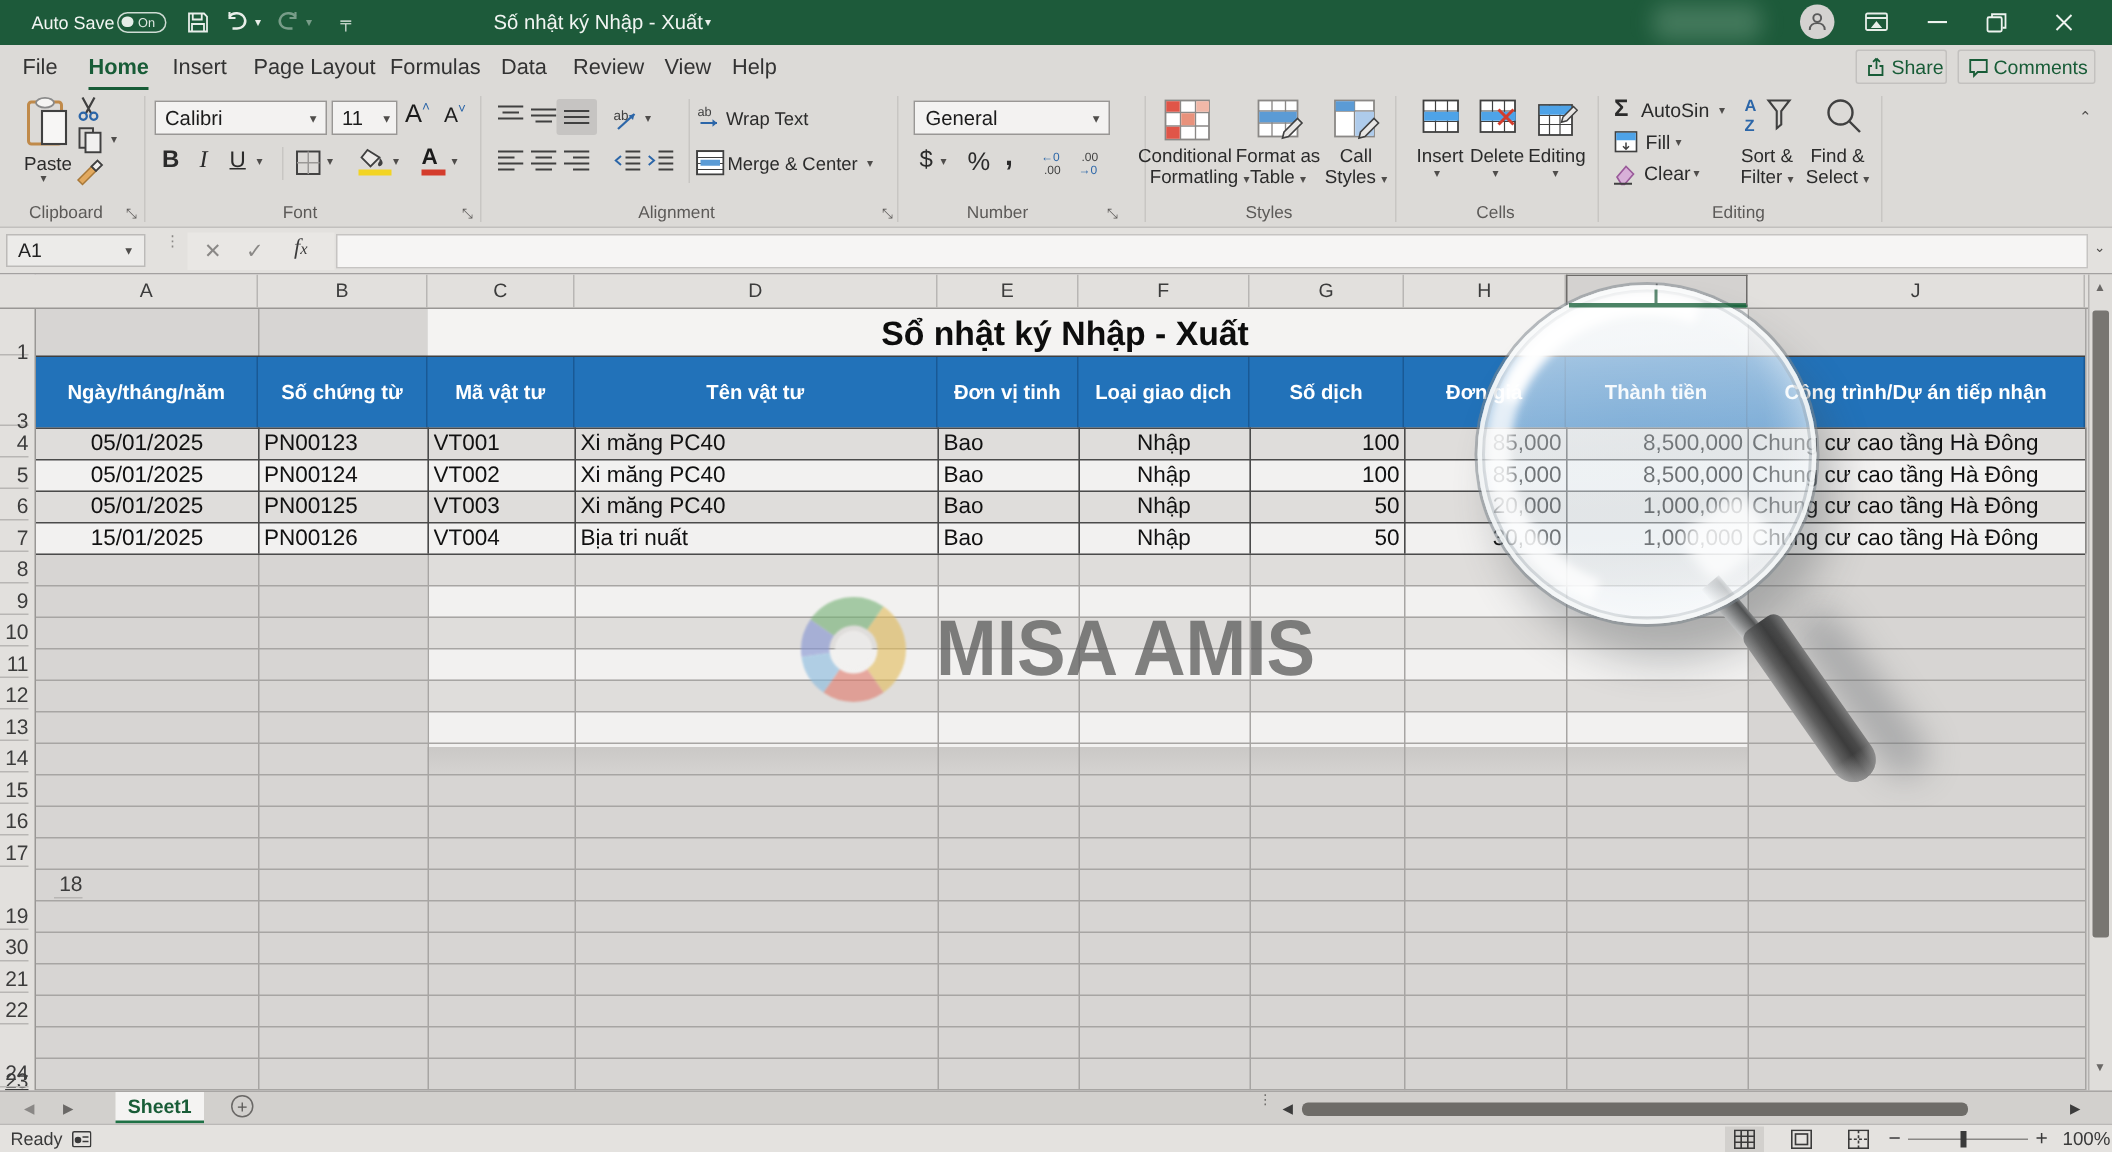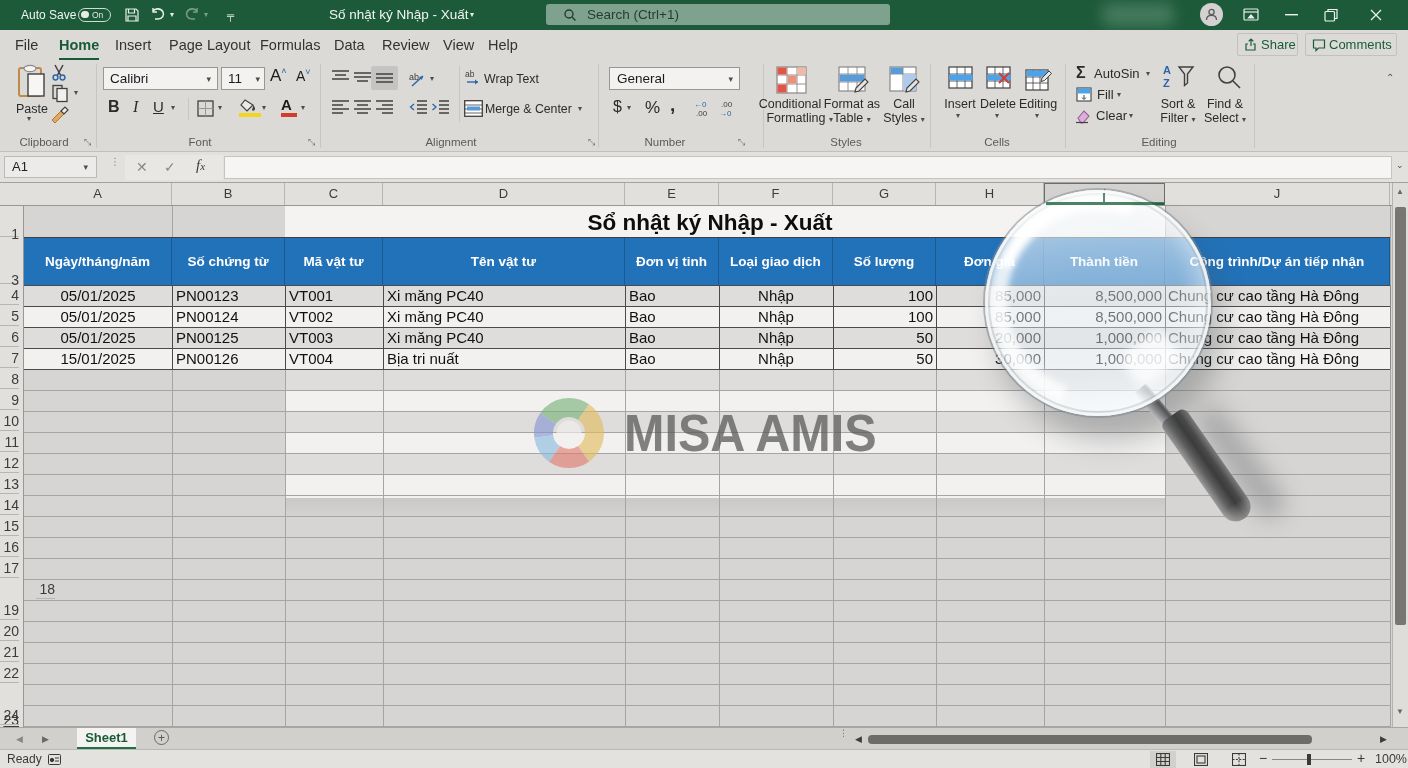--- a/index.html
+++ b/index.html
@@ -99,27 +99,20 @@
     </svg>
   <span class="qat-ic" style="left:170px;font-size:8px;">▾</span>
   <svg class="abs" style="left:183px;top:6px;opacity:.45" width="18" height="18" viewBox="0 0 18 18" fill="none" stroke="#e8eee9" stroke-width="1.6">
       <path d="M14 5 c-2-3-8-3-10 1 c-1.5 3 0.5 7 5 7 h3"></path>
       <path d="M14 2 v4 h-4" stroke-width="1.4"></path>
     </svg>
   <span class="qat-ic" style="left:204px;font-size:8px;opacity:.45;">▾</span>
   <span class="qat-ic" style="left:227px;top:1px;font-size:10px;">╤</span>
   <span class="txt" style="left:329px;font-size:13.5px;">Số nhật ký Nhập - Xuất</span>
   <span class="qat-ic" style="left:470px;font-size:8px;">▾</span>
-  <span id="searchpill">
-      <svg style="position:absolute;left:17px;top:3.5px" width="14" height="14" viewBox="0 0 14 14" fill="none" stroke="#223f2e" stroke-width="1.4">
-        <circle cx="6" cy="6" r="4"></circle>
-        <path d="M9 9 l3.5 3.5"></path>
-      </svg>
-      <span style="position:absolute;left:41px;">Search (Ctrl+1)</span>
-    </span>
   <span id="blurblob"></span>
   <span id="avatar">
       <svg style="position:absolute;left:4px;top:4px" width="15" height="15" viewBox="0 0 15 15" fill="none" stroke="#5a5a5a" stroke-width="1.3">
         <circle cx="7.5" cy="5" r="2.6"></circle>
         <path d="M2.5 13 c0-3 2.2-4.6 5-4.6 s5 1.6 5 4.6"></path>
       </svg>
     </span>
   <svg class="abs" style="left:1243px;top:7px" width="16" height="16" viewBox="0 0 16 16" fill="none" stroke="#e8eee9" stroke-width="1.2">
       <rect x="1" y="2" width="14" height="11" rx="1"></rect>
       <path d="M1 5 h14"></path>
@@ -414,21 +407,21 @@
 <div class="rl" style="top:205px;height:20px;line-height:20px;">10</div>
 <div class="rl" style="top:226px;height:20px;line-height:20px;">11</div>
 <div class="rl" style="top:247px;height:20px;line-height:20px;">12</div>
 <div class="rl" style="top:268px;height:20px;line-height:20px;">13</div>
 <div class="rl" style="top:289px;height:20px;line-height:20px;">14</div>
 <div class="rl" style="top:310px;height:20px;line-height:20px;">15</div>
 <div class="rl" style="top:331px;height:20px;line-height:20px;">16</div>
 <div class="rl" style="top:352px;height:20px;line-height:20px;">17</div>
 <div class="rl" style="top:373px;height:20px;line-height:20px;margin-left:36px;">18</div>
 <div class="rl" style="top:394px;height:20px;line-height:20px;">19</div>
-<div class="rl" style="top:415px;height:20px;line-height:20px;">20</div>
+<div class="rl" style="top:415px;height:20px;line-height:20px;">30</div>
 <div class="rl" style="top:436px;height:20px;line-height:20px;">21</div>
 <div class="rl" style="top:457px;height:20px;line-height:20px;">22</div>
 <div class="rl" style="top:504px;height:20px;line-height:20px;text-decoration:underline;">23</div>
 <div class="rl" style="top:499px;height:20px;line-height:20px;">24</div>
 </div>
 
 <div class="abs" style="left:285px;top:23px;width:880px;height:292px;background:#f2f1f0;"></div>
 <div class="abs" style="left:285px;top:315px;width:880px;height:18px;background:linear-gradient(180deg,#cac8c6 0%,#d0cecc 55%,#d5d3d1 100%);"></div>
 <div class="abs" style="left:24px;top:102px;width:1366px;height:21px;background:#dfdddb;"></div>
 <div class="abs" style="left:24px;top:123px;width:1366px;height:21px;background:#f2f1f0;"></div>
@@ -470,21 +463,21 @@
 <div class="hline" style="top:543px;"></div>
 <div class="abs" style="left:285px;top:23px;width:880px;height:32px;background:#f4f3f2;"></div>
 <div class="cell" style="left:285px;top:23px;width:850px;height:32px;line-height:34px;text-align:center;font-weight:bold;font-size:22.5px;color:#0d0d0d;">Sổ nhật ký Nhập - Xuất</div>
 <div id="thead">
 <div class="h" style="left:0px;width:148px;">Ngày/tháng/năm</div>
 <div class="h" style="left:148px;width:113px;">Số chứng từ</div>
 <div class="h" style="left:261px;width:98px;">Mã vật tư</div>
 <div class="h" style="left:359px;width:242px;">Tên vật tư</div>
 <div class="h" style="left:601px;width:94px;">Đơn vị tinh</div>
 <div class="h" style="left:695px;width:114px;">Loại giao dịch</div>
-<div class="h" style="left:809px;width:103px;">Số lượng</div>
+<div class="h" style="left:809px;width:103px;">Số dịch</div>
 <div class="h" style="left:912px;width:108px;">Đơn giá</div>
 <div class="h" style="left:1020px;width:121px;">Thành tiền</div>
 <div class="h" style="left:1141px;width:225px;">Công trình/Dự án tiếp nhận</div>
 </div>
 
 <div class="abs" style="left:24px;top:54px;width:1366px;height:1px;background:#3f3f3f;"></div>
 <div class="abs" style="left:24px;top:102px;width:1366px;height:1px;background:#4a4a4a;"></div>
 <div class="abs" style="left:24px;top:123px;width:1366px;height:1px;background:#4a4a4a;"></div>
 <div class="abs" style="left:24px;top:144px;width:1366px;height:1px;background:#4a4a4a;"></div>
 <div class="abs" style="left:24px;top:165px;width:1366px;height:1px;background:#4a4a4a;"></div>

